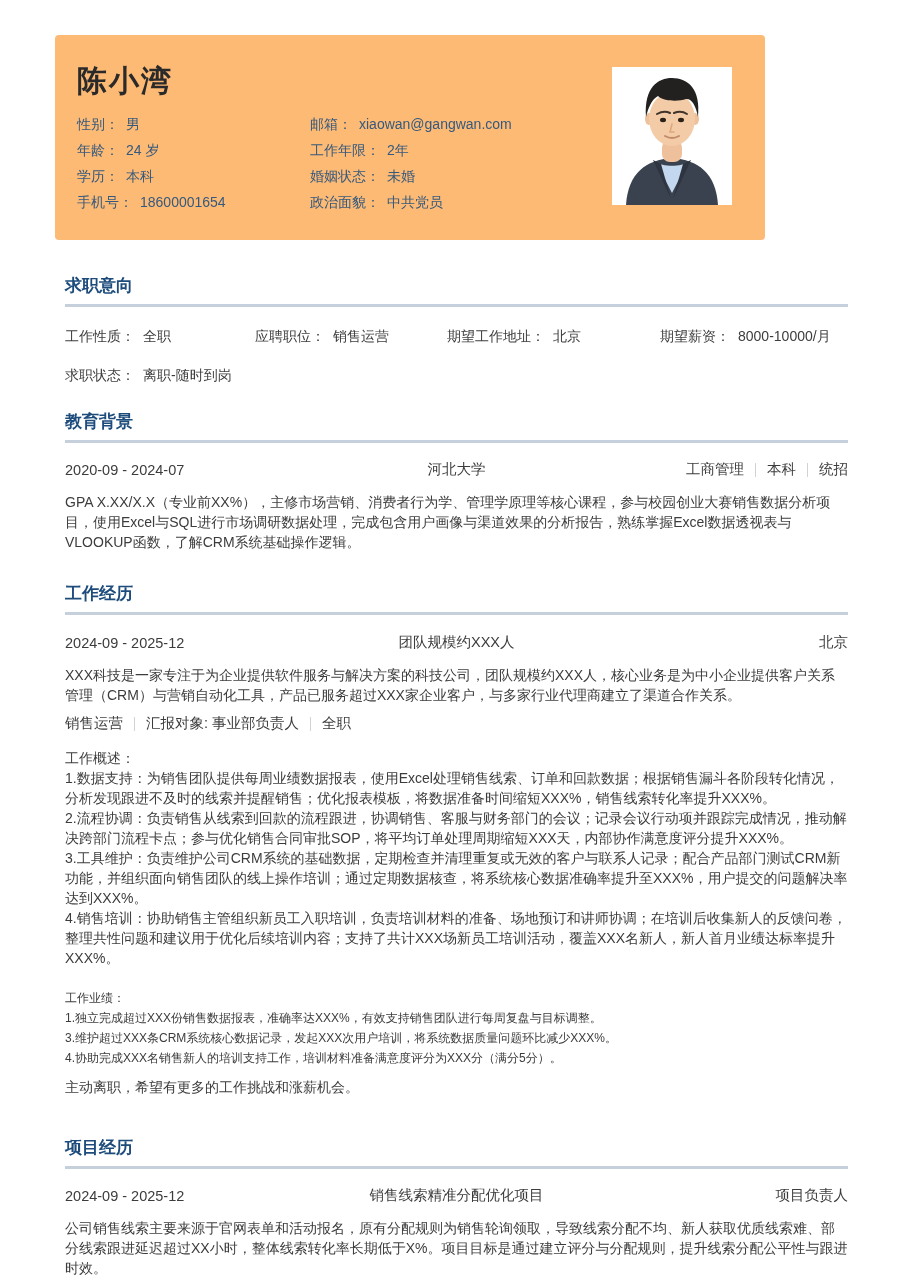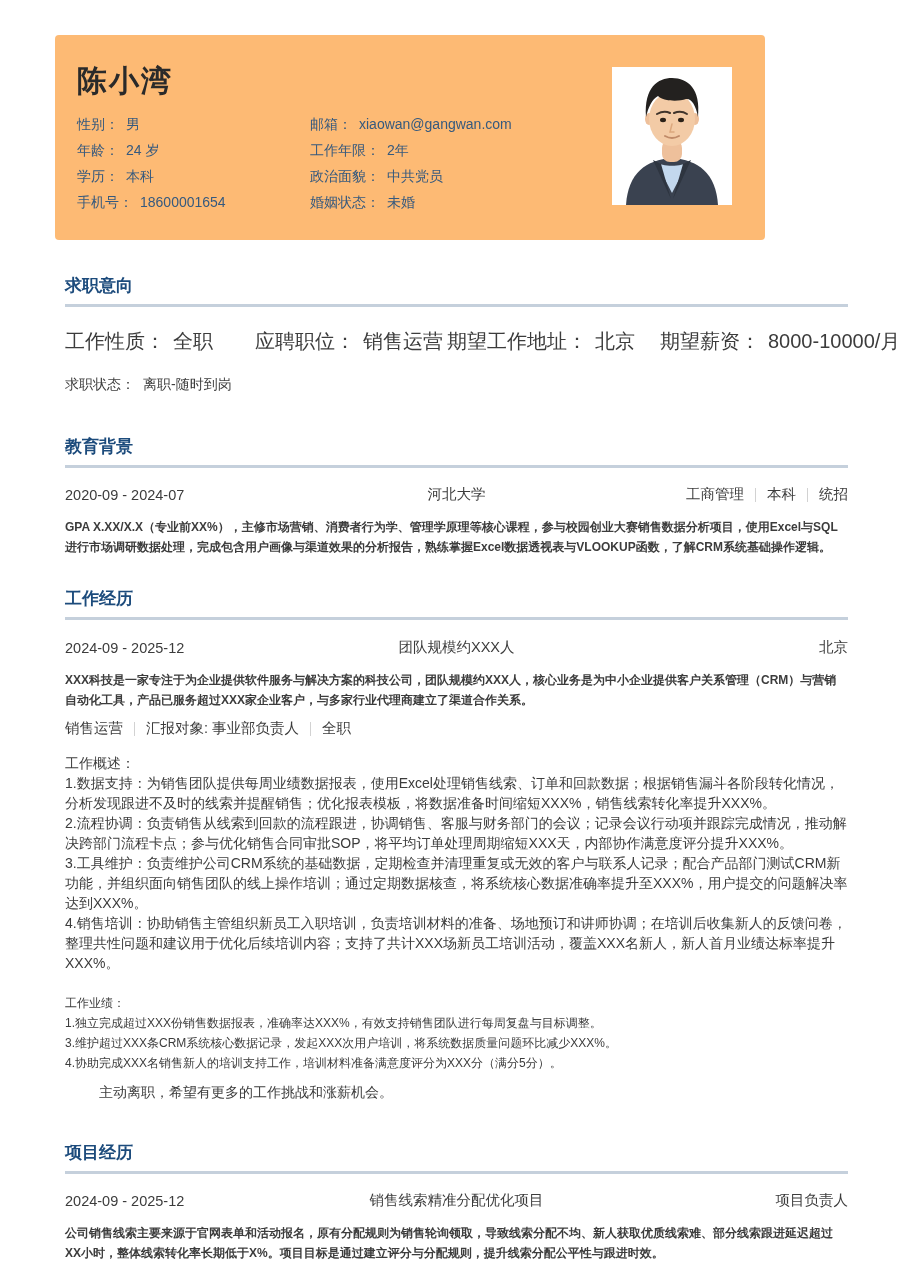--- a/index.html
+++ b/index.html
@@ -18,59 +18,59 @@
   .photo { position:absolute; right:33px; top:32px; width:120px; height:138px;
     background:#ffffff; overflow:hidden; }
   .photo svg { display:block; width:100%; height:100%; }
 
   
   .main { position:absolute; left:65px; top:277px; width:783px; }
   .section-title { font-size:17px; font-weight:bold; color:#1c4b7c; line-height:18px; }
   .rule { height:3px; background:#c5d0dc; margin-top:9px; }
 
   .ji-row1 { margin-top:21px; display:grid; grid-template-columns:190px 192px 213px 1fr;
-    font-size:20px; }
+    font-size:14px; }
   .ji-row2 { margin-top:21px; font-size:14px; }
   .field { white-space:nowrap; }
   .field .val { margin-left:8px; }
 
   .meta-row { display:grid; grid-template-columns:1fr auto 1fr; align-items:center;
     font-size:14.5px; margin-top:17px; }
   .meta-left { justify-self:start; }
   .meta-right { justify-self:end; display:flex; align-items:center; }
   .vbar { width:1px; height:14px; background:#d2d2d2; margin:0 11px; display:inline-block; }
 
-  .para { font-size:12px; line-height:20px; margin-top:13px;font-weight:bold; }
-  .sec-education { margin-top:44px; }
+  .para { font-size:14px; line-height:20px; margin-top:13px; }
+  .sec-education { margin-top:28px; }
   .sec-work { margin-top:33px; }
   .sec-project { margin-top:42px; }
   .work-meta { margin-top:18px; }
   .position-row { margin-top:9px; display:flex; align-items:center; font-size:14.5px; }
   .overview { margin-top:15px; font-size:14px; line-height:20px; }
   .achievements { margin-top:20px; font-size:12px; line-height:20px; }
-  .leave { margin-top:9px; font-size:14px; line-height:20px;margin-left:34px; }
+  .leave { margin-top:9px; font-size:14px; line-height:20px; }
 </style>
 </head>
 <body>
 
 <div class="profile-card">
   <div class="name">陈小湾</div>
 
   <div class="info-wrap">
     <div class="info-col1">
       <div class="info-item"><span>性别：</span><span class="val">男</span></div>
       <div class="info-item"><span>年龄：</span><span class="val">24 岁</span></div>
       <div class="info-item"><span>学历：</span><span class="val">本科</span></div>
       <div class="info-item"><span>手机号：</span><span class="val">18600001654</span></div>
     </div>
     <div class="info-col2">
       <div class="info-item"><span>邮箱：</span><span class="val">xiaowan@gangwan.com</span></div>
       <div class="info-item"><span>工作年限：</span><span class="val">2年</span></div>
+      <div class="info-item"><span>婚姻状态：</span><span class="val">未婚</span></div>
       <div class="info-item"><span>政治面貌：</span><span class="val">中共党员</span></div>
-      <div class="info-item"><span>婚姻状态：</span><span class="val">未婚</span></div>
     </div>
   </div>
 
   <div class="photo">
     <svg viewBox="0 0 120 138">
       <rect width="120" height="138" fill="#ffffff"></rect>
       <path d="M14 138 C16 106 34 93 60 91 C86 93 104 106 106 138 Z" fill="#3a4250"></path>
       <path d="M44 95 L60 126 L76 95 C70 100 50 100 44 95 Z" fill="#c3d8ee"></path>
       <path d="M41 93 L59 132 L49 97 Z" fill="#2e3540"></path>
       <path d="M79 93 L61 132 L71 97 Z" fill="#2e3540"></path>

